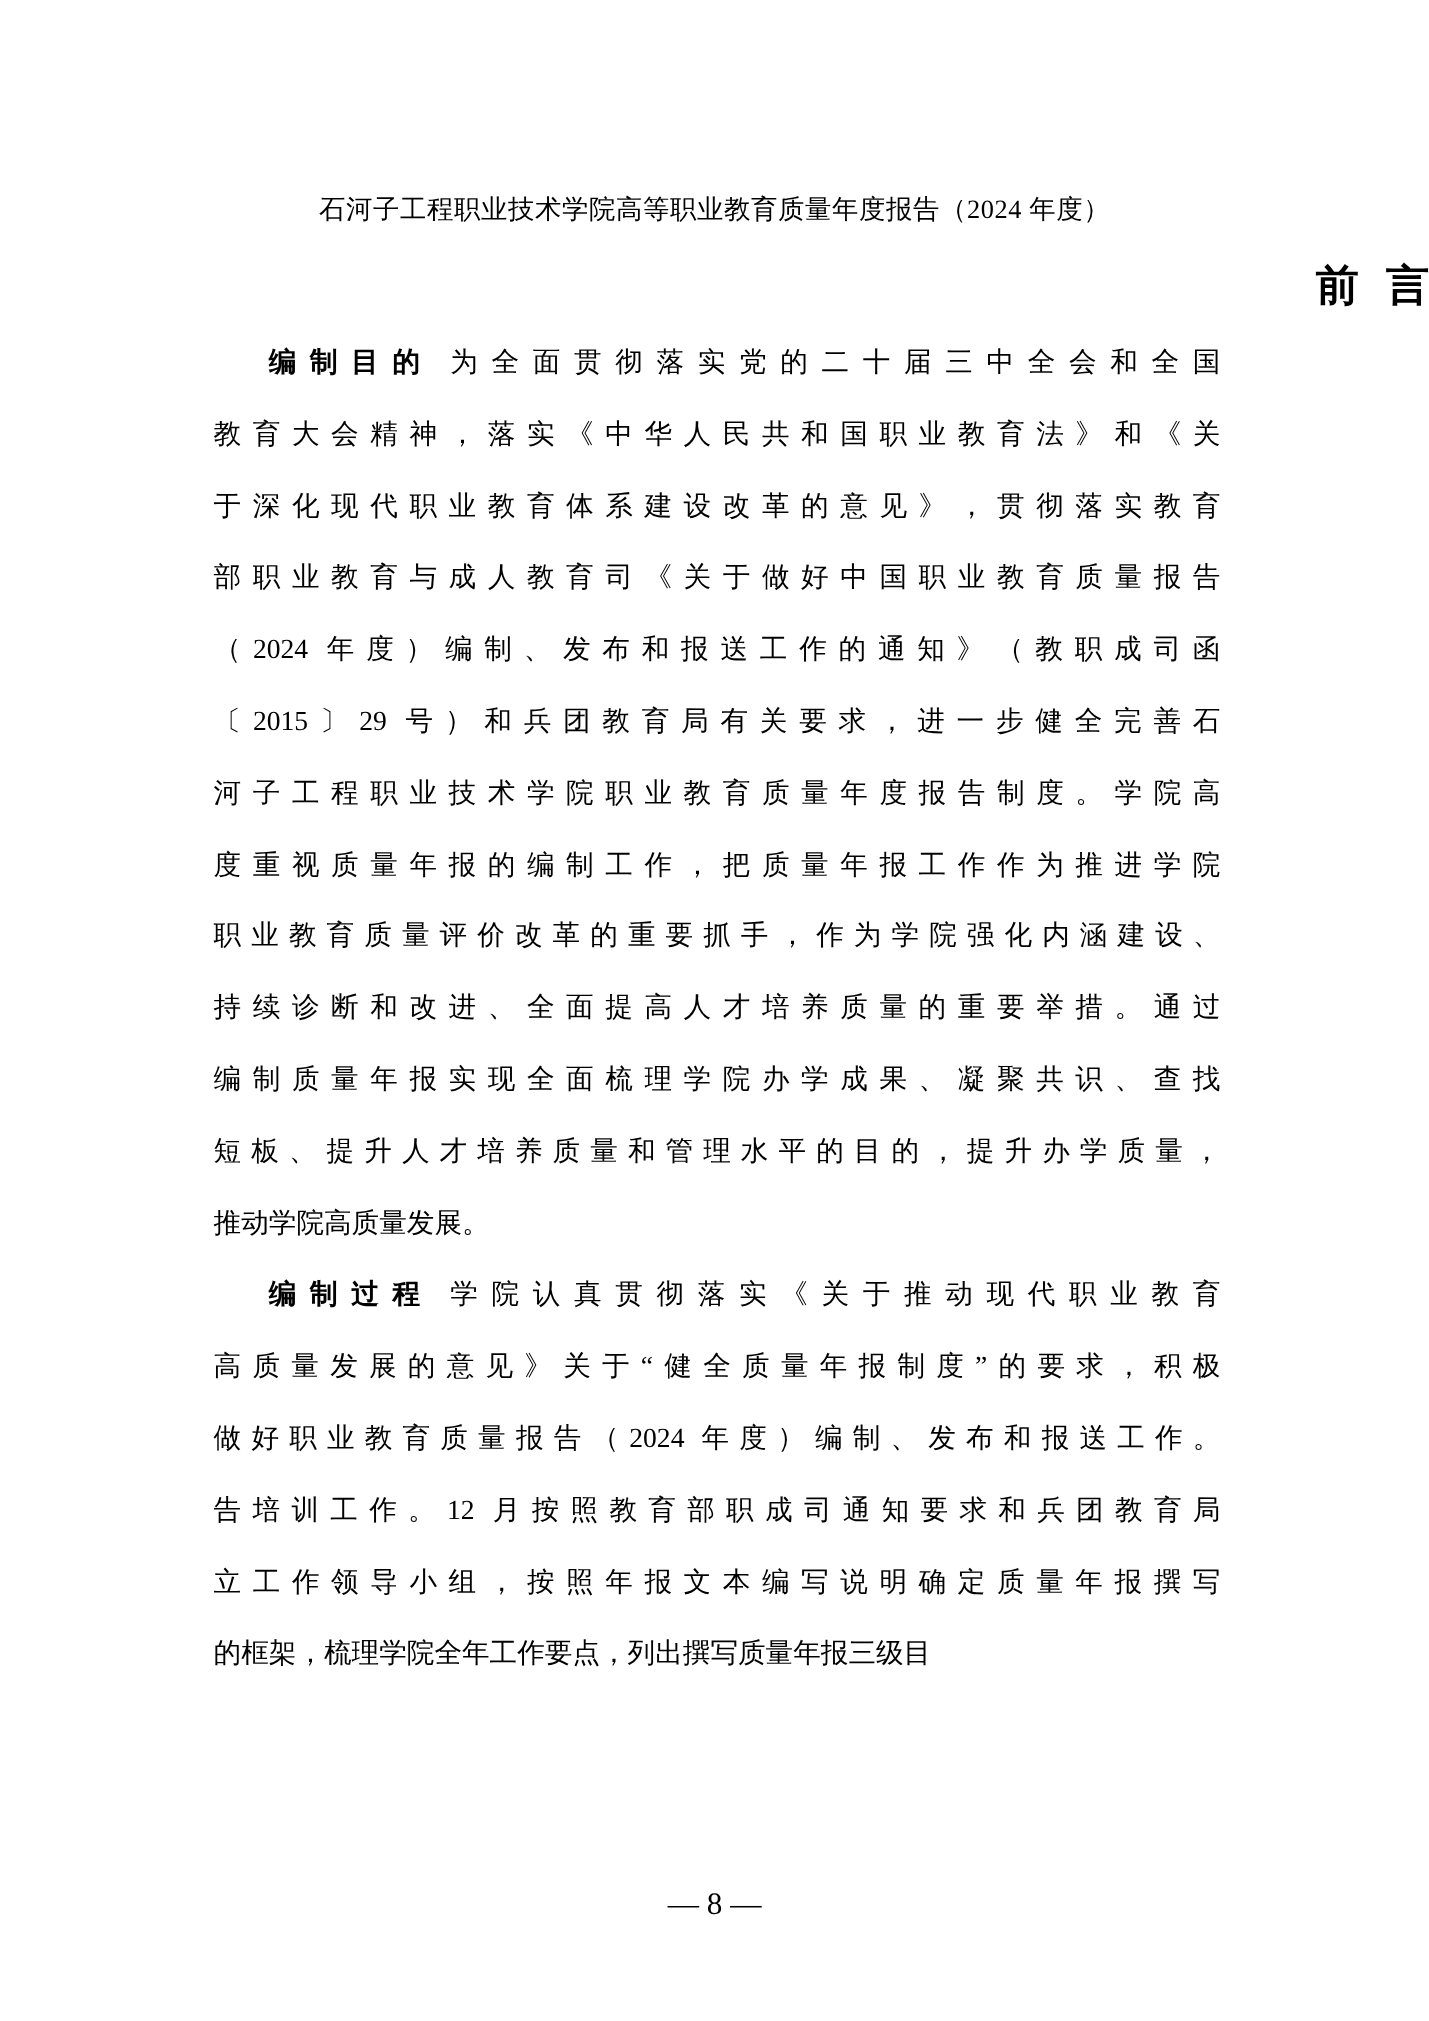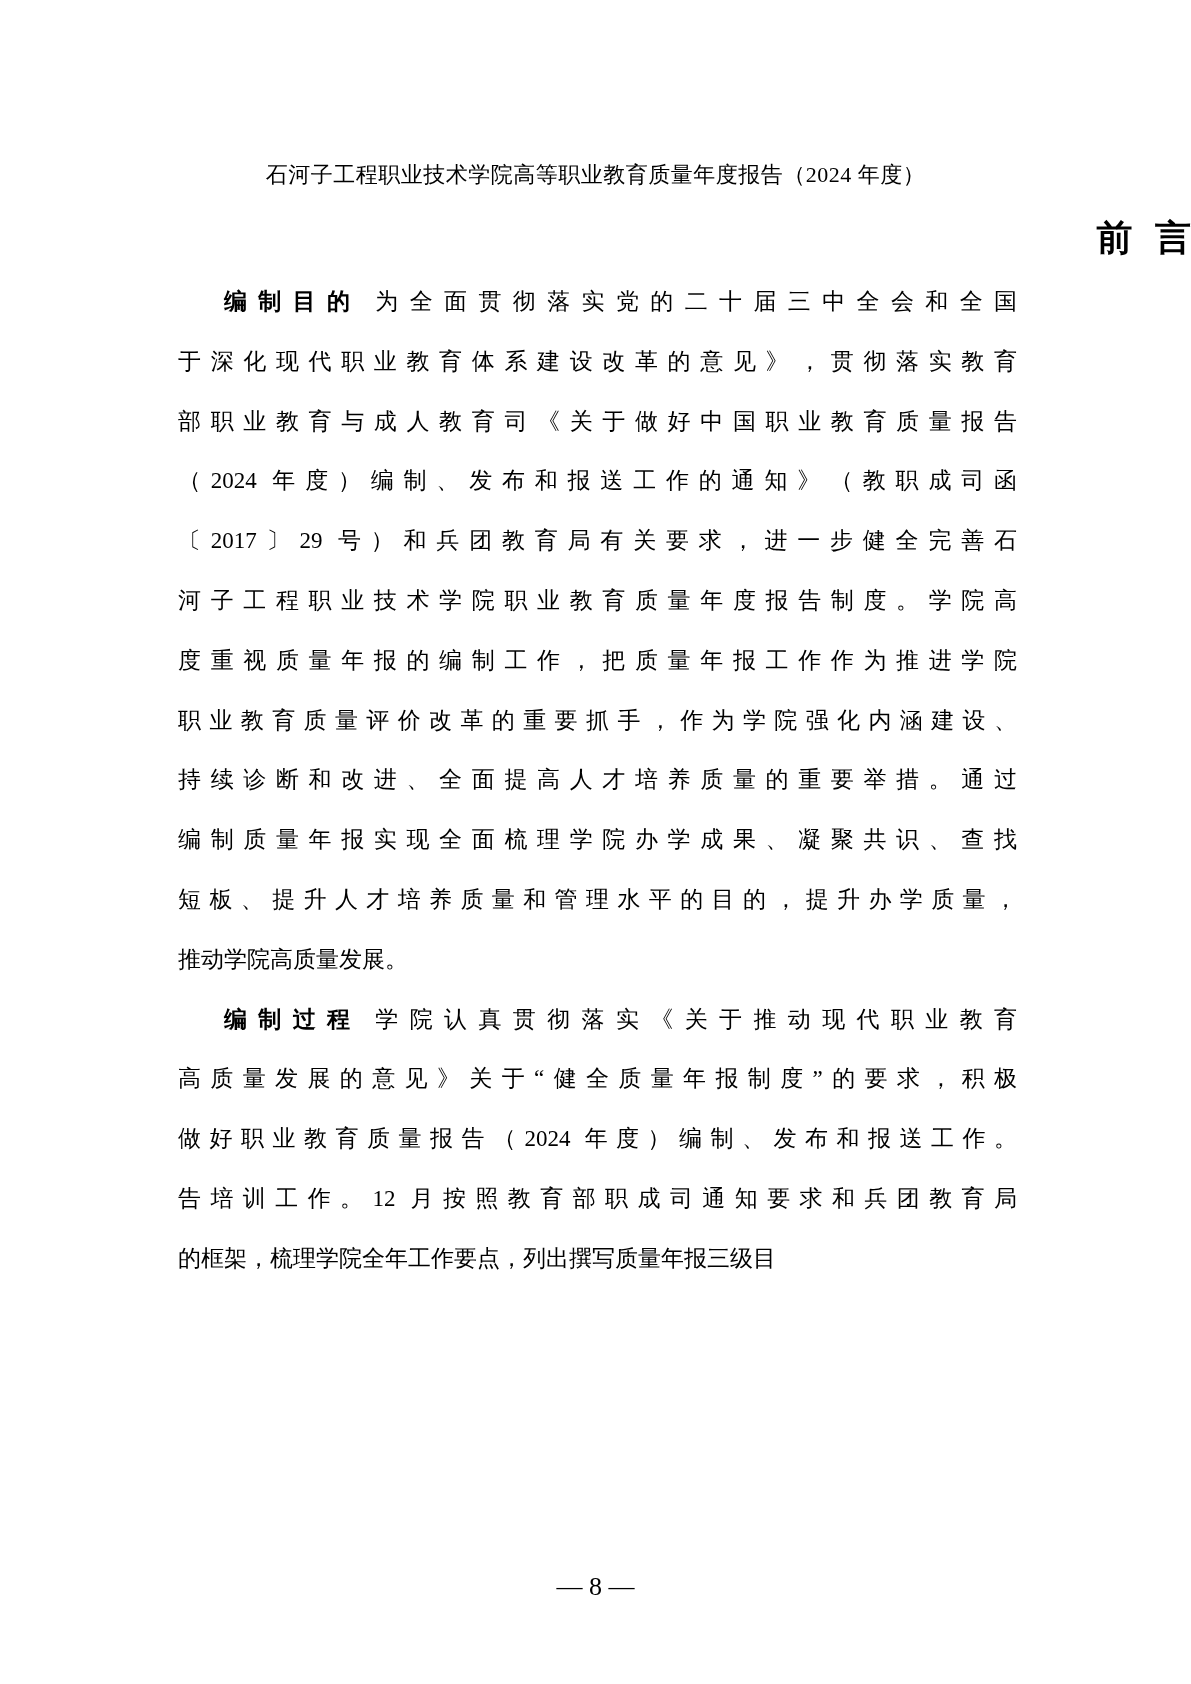--- a/index.html
+++ b/index.html
@@ -79,35 +79,37 @@
 
 <div class="page">
 
   <div class="page-header">石河子工程职业技术学院高等职业教育质量年度报告（2024 年度）</div>
 
   <h1 class="doc-title">前 言</h1>
 
   <div class="body-text">
 
     <p class="bline indent"><span class="lead">编制目的</span><span>为全面贯彻落实党的二十届三中全会和全国</span></p>
+    <p class="bline">教育大会精神，落实《中华人民共和国职业教育法》和《关</p>
     <p class="bline">于深化现代职业教育体系建设改革的意见》，贯彻落实教育</p>
     <p class="bline">部职业教育与成人教育司《关于做好中国职业教育质量报告</p>
     <p class="bline">（2024 年度）编制、发布和报送工作的通知》（教职成司函</p>
-    <p class="bline">〔2017〕29 号）和兵团教育局有关要求，进一步健全完善石</p>
+    <p class="bline">〔2015〕29 号）和兵团教育局有关要求，进一步健全完善石</p>
     <p class="bline">河子工程职业技术学院职业教育质量年度报告制度。学院高</p>
     <p class="bline">度重视质量年报的编制工作，把质量年报工作作为推进学院</p>
     <p class="bline">职业教育质量评价改革的重要抓手，作为学院强化内涵建设、</p>
     <p class="bline">持续诊断和改进、全面提高人才培养质量的重要举措。通过</p>
     <p class="bline">编制质量年报实现全面梳理学院办学成果、凝聚共识、查找</p>
     <p class="bline">短板、提升人才培养质量和管理水平的目的，提升办学质量，</p>
     <p class="bline endline">推动学院高质量发展。</p>
 
     <p class="bline indent"><span class="lead">编制过程</span><span>学院认真贯彻落实《关于推动现代职业教育</span></p>
     <p class="bline">高质量发展的意见》关于“健全质量年报制度”的要求，积极</p>
     <p class="bline">做好职业教育质量报告（2024 年度）编制、发布和报送工作。</p>
     <p class="bline">告培训工作。12 月按照教育部职成司通知要求和兵团教育局</p>
+    <p class="bline">立工作领导小组，按照年报文本编写说明确定质量年报撰写</p>
     <p class="bline endline">的框架，梳理学院全年工作要点，列出撰写质量年报三级目</p>
 
   </div>
 
   <div class="page-footer">— 8 —</div>
 
 </div>
 
 </body></html>

